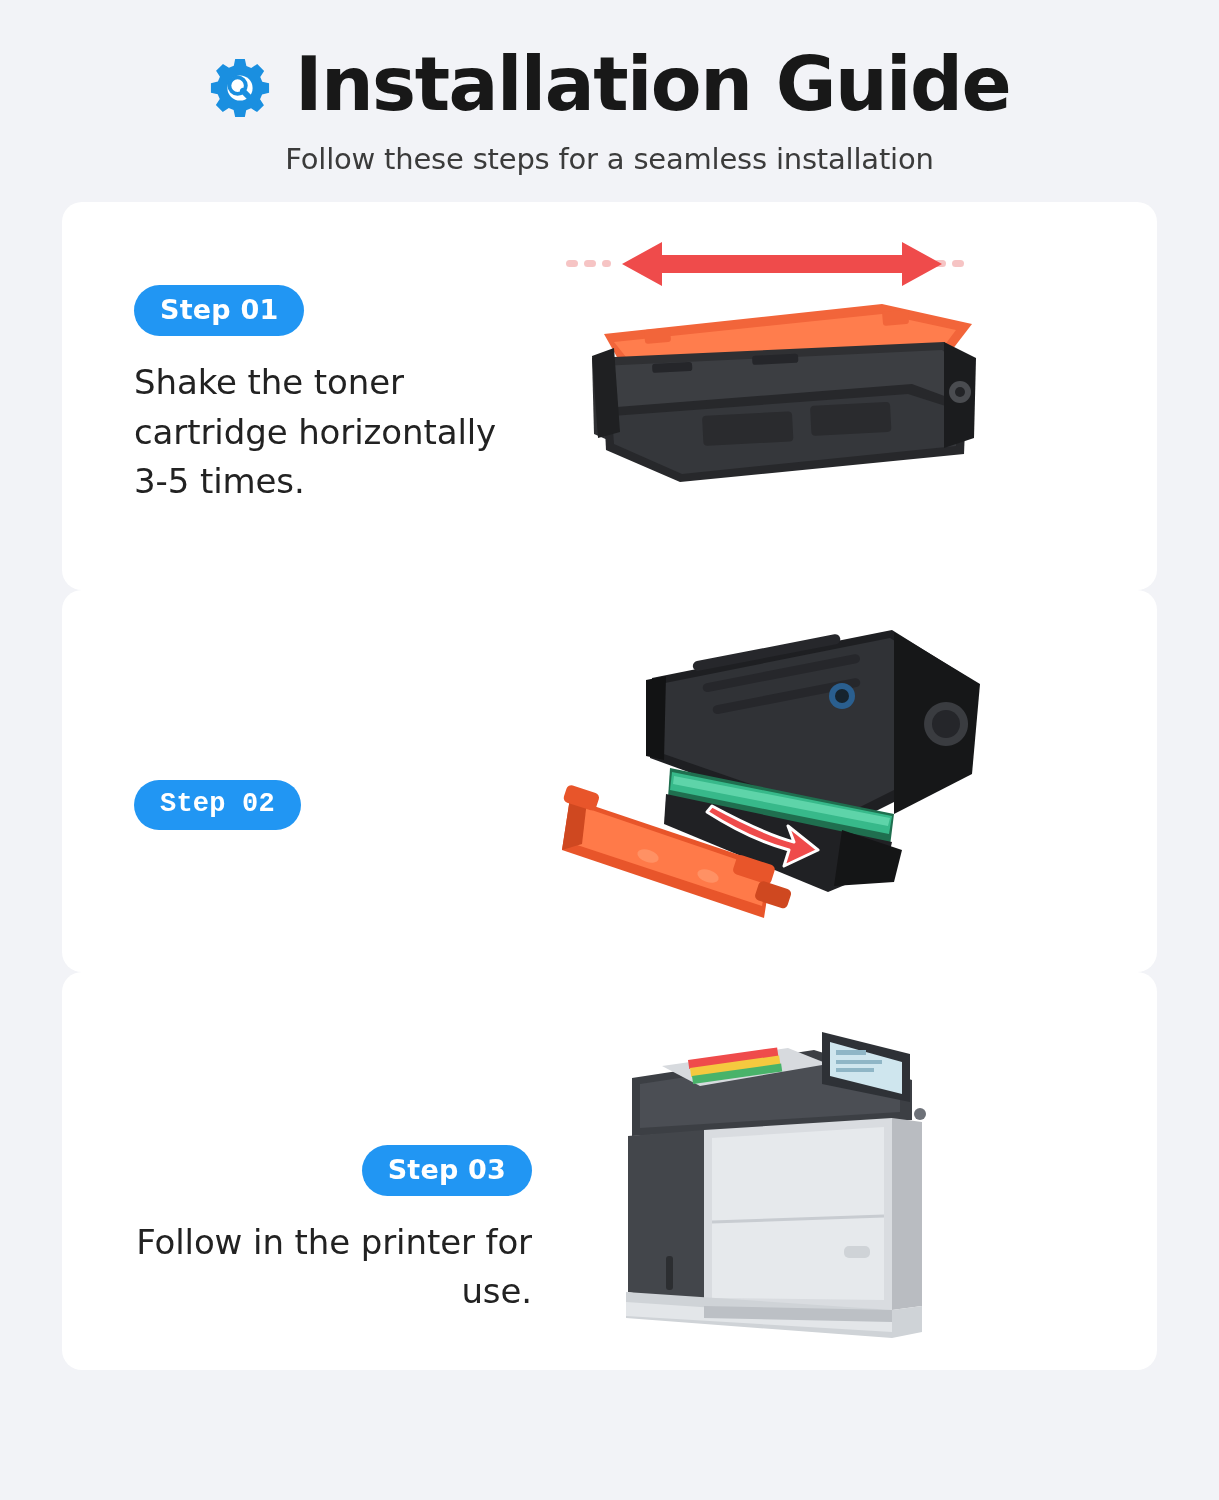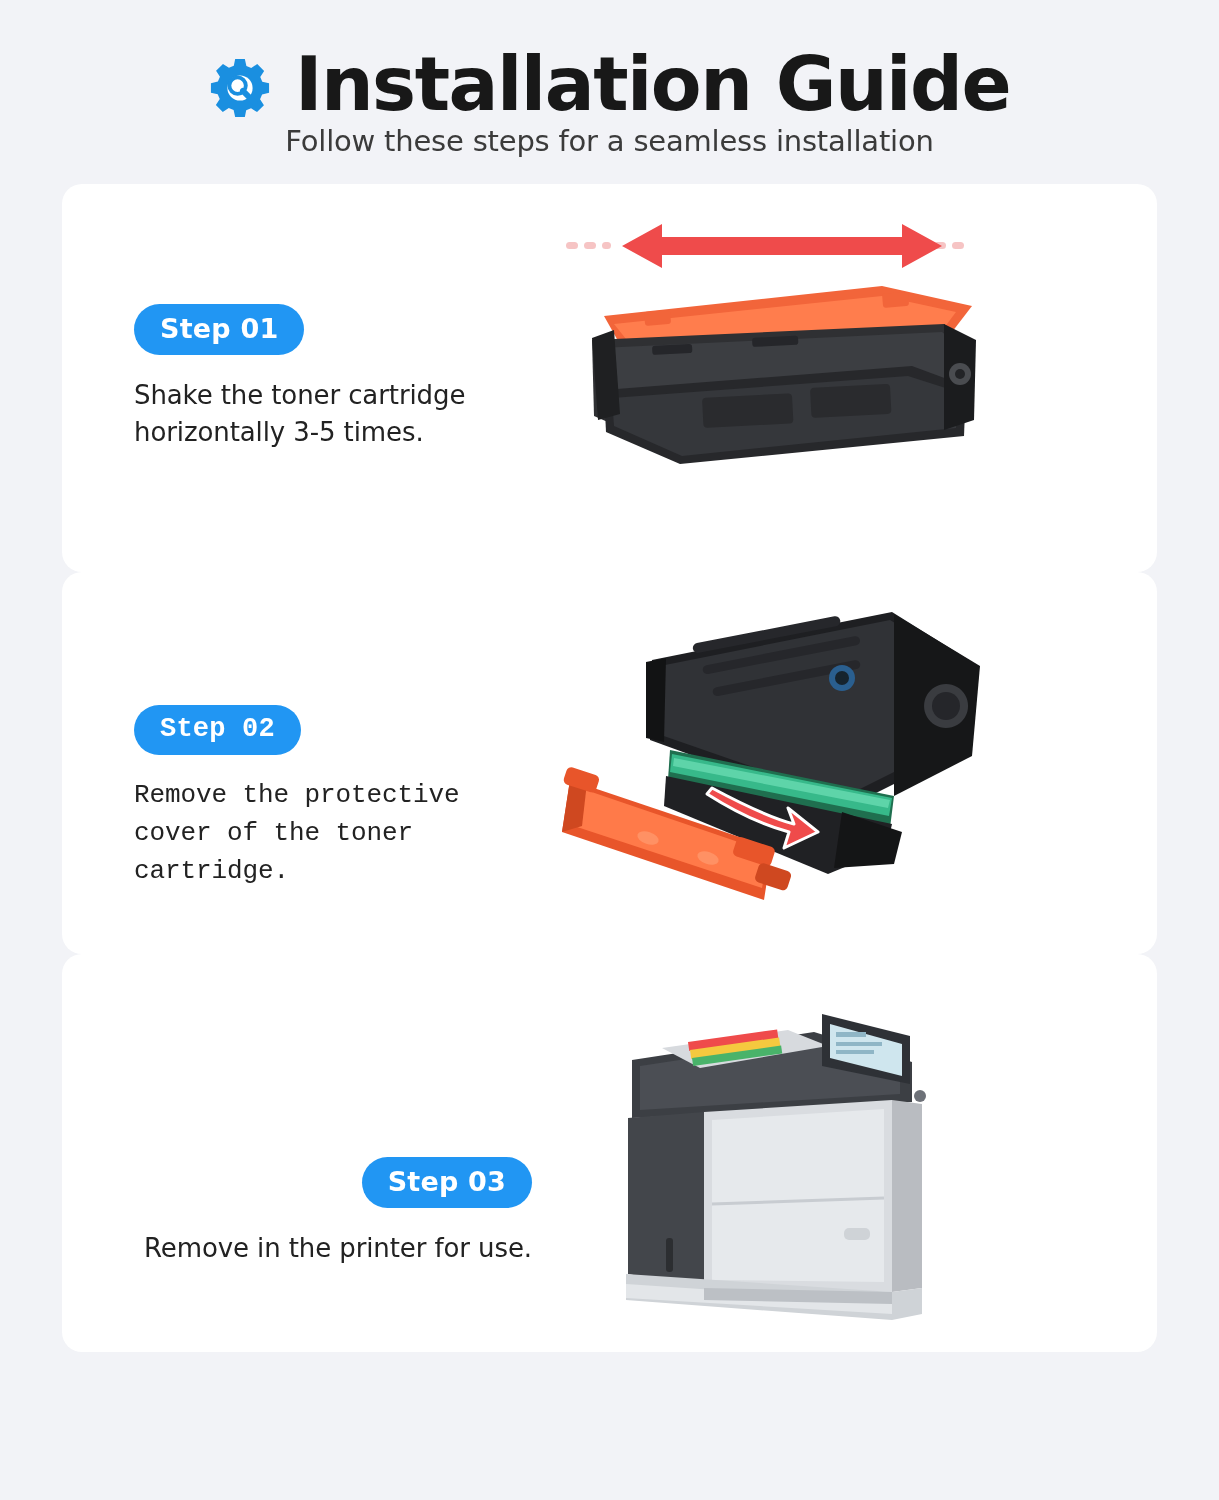--- a/index.html
+++ b/index.html
@@ -38,20 +38,21 @@
   }
   .page-title {
     font-size: 74px;
     font-weight: 700;
     letter-spacing: -1.5px;
     color: #181818;
     line-height: 1.05;
     font-family: "DejaVu Sans", sans-serif;
   }
   .subtitle {
+    margin-top: 18px;
     font-size: 29px;
     color: #3b3b3b;
     font-weight: 400;
     letter-spacing: -0.2px;
   }
 
   
   .steps {
     display: flex;
     flex-direction: column;
@@ -83,21 +84,21 @@
     background: #2196f3;
     color: #ffffff;
     font-size: 27px;
     font-weight: 700;
     padding: 9px 26px 11px 26px;
     border-radius: 26px;
     letter-spacing: 0.2px;
     margin-bottom: 22px;
   }
   .step-desc {
-    font-size: 26px;
+    font-size: 34px;
     line-height: 1.45;
     color: #222222;
     max-width: 430px;
     letter-spacing: -0.1px;
   }
 
   .card-art {
     flex: 1 1 auto;
     height: 100%;
     position: relative;
@@ -200,21 +201,20 @@
               <rect x="200" y="118" width="46" height="9" rx="3" fill="#25262a" transform="rotate(-3 200 118)"></rect>
             </g>
           </svg>
         </div>
       </div>
     </div>
 
     <div class="card card-2">
       <div class="card-text">
         <div class="step-badge">Step 02</div>
-        <div class="step-desc">Remove the protective cover of the toner cartridge.</div>
       </div>
       <div class="card-art">
         <div class="art2-wrap">
           <svg viewBox="0 0 470 330" width="470" height="330" xmlns="http://www.w3.org/2000/svg">
 
             <g>
               <path d="M110 60 L350 12 L430 62 L420 150 L300 210 L108 140 Z" fill="#1e1f22"></path>
               <path d="M118 66 L348 20 L420 64 L412 142 L300 198 L116 134 Z" fill="#303236"></path>
 
               <g fill="#26272b">
@@ -255,21 +255,21 @@
 
             <path d="M170 188 q52 28 82 36 l-6 -16 l30 24 l-34 16 l5 -16 q-38 -10 -82 -38 z" fill="#ef4b4b" stroke="#ffffff" stroke-width="3" stroke-linejoin="round"></path>
           </svg>
         </div>
       </div>
     </div>
 
     <div class="card card-3">
       <div class="card-text">
         <div class="step-badge">Step 03</div>
-        <div class="step-desc">Remove in the printer for use.</div>
+        <div class="step-desc">Follow in the printer for use.</div>
       </div>
       <div class="card-art">
         <div class="art3-wrap">
           <svg viewBox="0 0 370 330" width="370" height="330" xmlns="http://www.w3.org/2000/svg">
 
             <path d="M40 68 L222 40 L320 70 L320 110 L40 126 Z" fill="#3c3f44"></path>
             <path d="M48 74 L220 48 L308 74 L308 102 L48 118 Z" fill="#4b4e54"></path>
 
             <path d="M70 56 L196 38 L236 54 L108 76 Z" fill="#d7dade"></path>
             <g>

